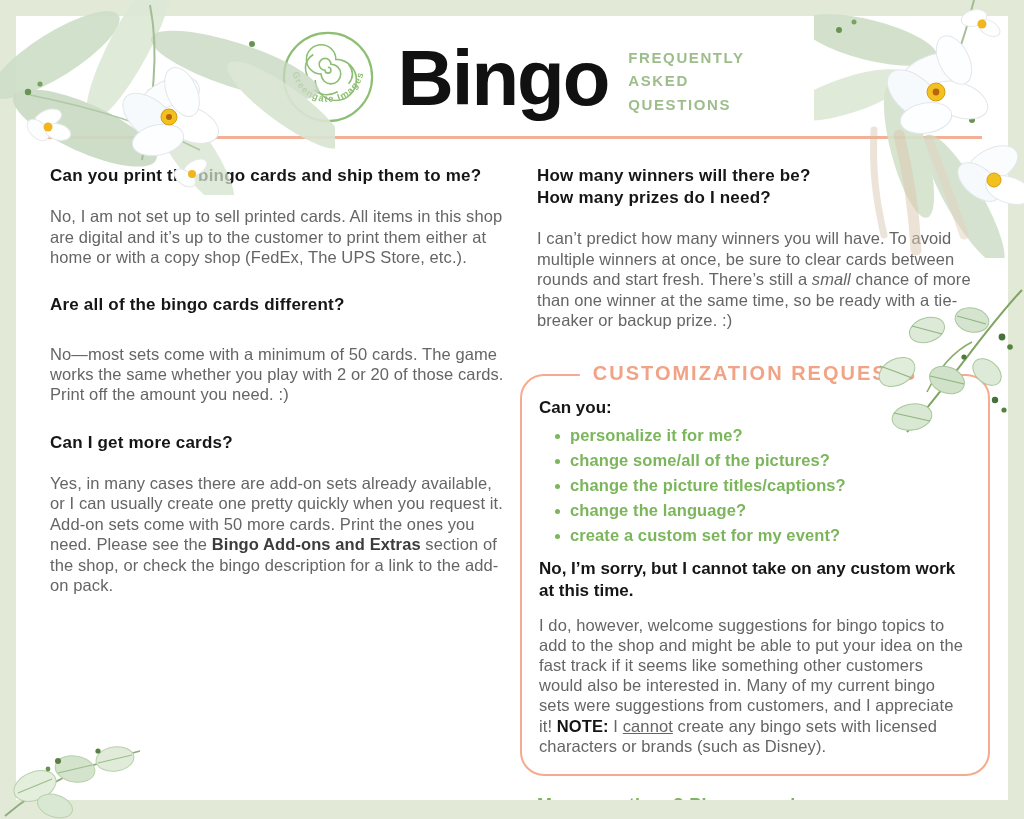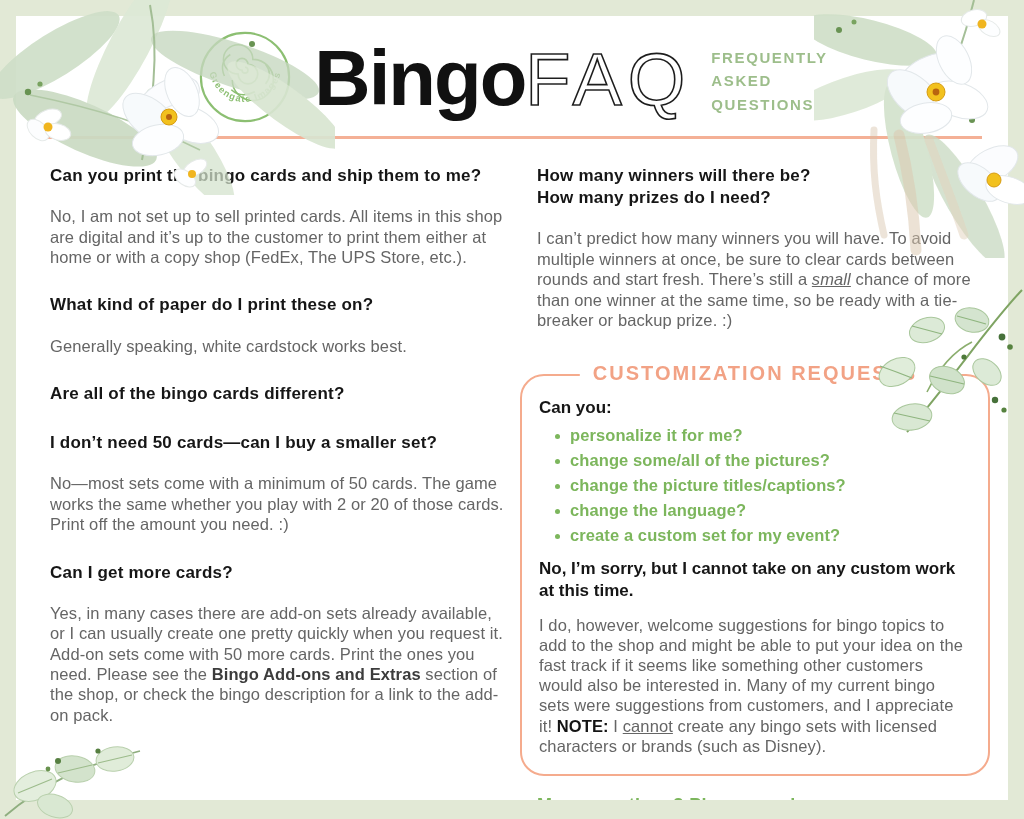--- a/index.html
+++ b/index.html
@@ -55,21 +55,21 @@
   .qa{margin-bottom:27px;}
   .question{
     font-size:17px;font-weight:700;color:var(--ink);
     letter-spacing:.2px;line-height:1.3;
   }
   .answer{
     margin-top:19px;font-size:16.5px;color:var(--gray);
     line-height:1.24;letter-spacing:.1px;
   }
   .seg-bold{font-weight:700;color:#3c3c3c;}
-  .seg-italic{font-style:italic;text-decoration:underline;}
+  .seg-italic{font-style:italic;}
   .seg-underline{text-decoration:underline;}
   .seg-bolddark{font-weight:800;color:#141414;text-align:center;}
   .col-right .question,.col-right .answer,.footer-note{padding-left:17px;}
   
   .custom-box{
     position:relative;margin-top:44px;
     border:2.5px solid var(--peach);border-radius:24px;
     padding:22px 20px 18px 17px;
   }
   .custom-legend{
@@ -117,47 +117,41 @@
         <path d="M21,-14 q8,10 0,20"></path>
         <path d="M-14,12 q10,9 24,2"></path>
       </g>
       <path id="brand-arc" d="M -36,-4 A 37,37 0 0 0 36,-4" fill="none" stroke="none"></path>
       <text font-size="9.5" font-weight="700" letter-spacing="1.2" fill="var(--logo-green)">
         <textPath href="#brand-arc" startOffset="50%" text-anchor="middle">Greengate Images</textPath>
       </text>
     </svg>
     <div style="display:flex;align-items:baseline;">
       <span class="title-bold">Bingo</span>
-      <span class="title-light">FAQ</span>
     </div>
     <div class="subtitle">
       <div>FREQUENTLY</div>
       <div>ASKED</div>
       <div>QUESTIONS</div>
     </div>
   </div>
 
   <div class="divider"></div>
 
   <div class="columns">
 
     <div class="col-left">
       <div class="qa">
         <div class="question">Can you print the bingo cards and ship them to me?</div>
         <div class="answer">No, I am not set up to sell printed cards. All items in this shop are digital and it’s up to the customer to print them either at home or with a copy shop (FedEx, The UPS Store, etc.).</div>
       </div>
       <div class="qa">
-        <div class="question">What kind of paper do I print these on?</div>
-        <div class="answer">Generally speaking, white cardstock works best.</div>
-      </div>
-      <div class="qa">
         <div class="question">Are all of the bingo cards different?</div>
       </div>
       <div class="qa">
-        <div class="question">I don’t need 50 cards—can I buy a smaller set?</div>
         <div class="answer">No—most sets come with a minimum of 50 cards. The game works the same whether you play with 2 or 20 of those cards. Print off the amount you need. :)</div>
       </div>
       <div class="qa">
         <div class="question">Can I get more cards?</div>
         <div class="answer"><span class="seg-normal">Yes, in many cases there are add-on sets already available, or I can usually create one pretty quickly when you request it. Add-on sets come with 50 more cards. Print the ones you need. Please see the </span><span class="seg-bold">Bingo Add-ons and Extras</span><span class="seg-normal"> section of the shop, or check the bingo description for a link to the add-on pack.</span></div>
       </div>
     </div>
 
     <div class="col-right">
       <div class="qa">

